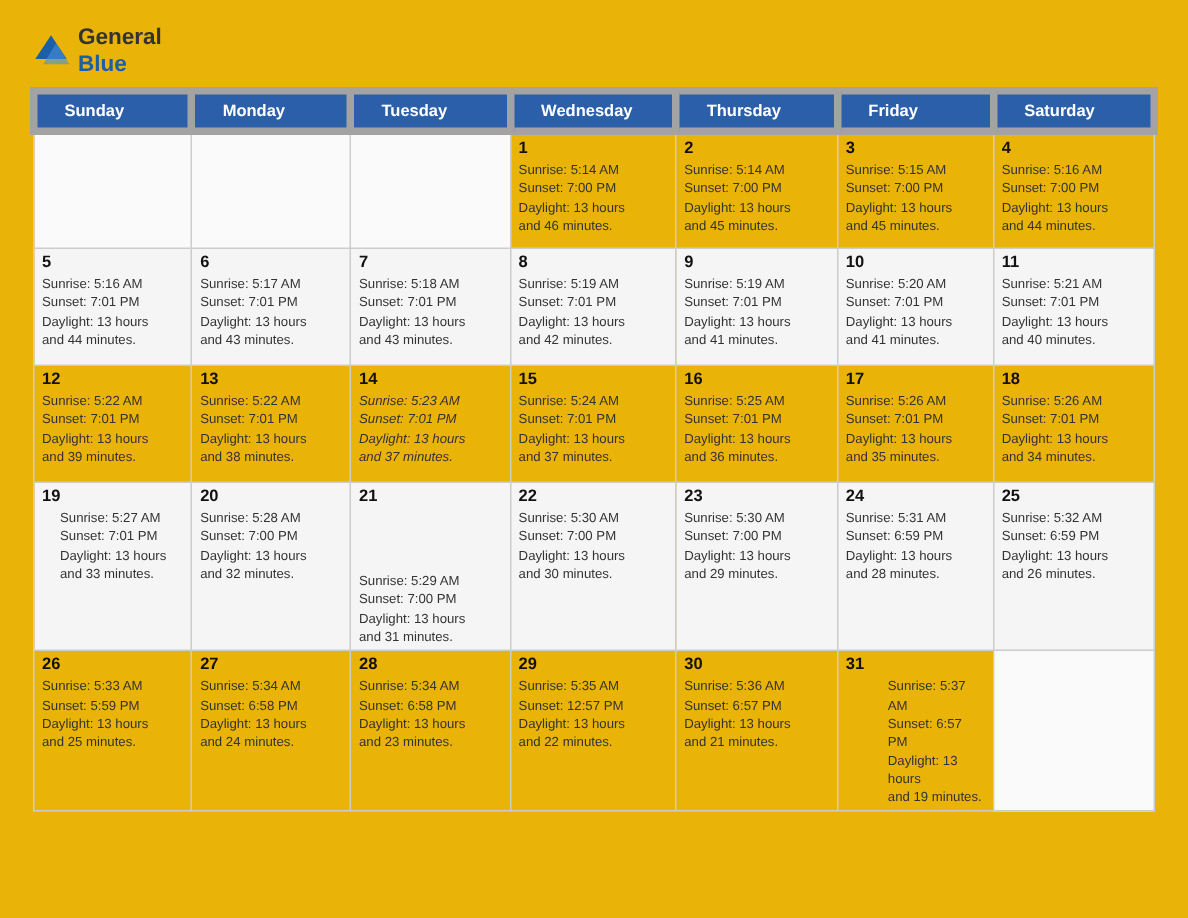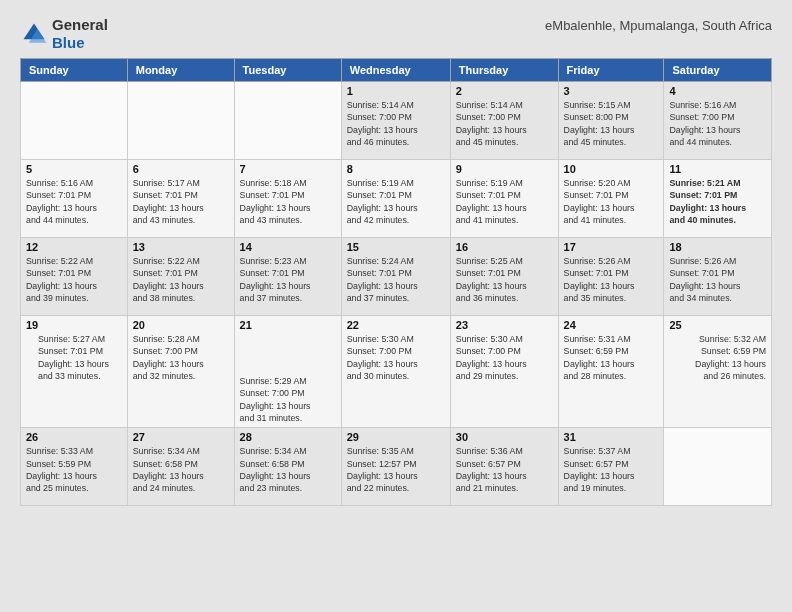--- a/index.html
+++ b/index.html
@@ -7,21 +7,21 @@
       font-family: Arial, sans-serif;
       background: #fff;
       width: 792px;
       height: 612px;
       overflow: hidden;
     }
     .page {
       width: 792px;
       height: 612px;
       padding: 16px 20px 10px 20px;
-      background: #e5e5e5;
+      background: #eab308;
     }
     .header {
       display: flex;
       align-items: flex-start;
       justify-content: space-between;
       margin-bottom: 6px;
     }
     .logo {
       display: flex;
       align-items: center;
@@ -54,24 +54,24 @@
     }
     .calendar-table {
       width: 100%;
       border-collapse: collapse;
       font-size: 9.5px;
     }
     .calendar-table th {
       background: #2b5faa;
       color: #fff;
       text-align: left;
-      padding: 5px 8px;
+      padding: 5px 18px;
       font-size: 11px;
       font-weight: bold;
-      border: 1px solid #a3a3a3;
+      border: 5px solid #a3a3a3;
     }
     .calendar-table td {
       border: 1px solid #ccc;
       vertical-align: top;
       padding: 3px 5px;
       width: 113px;
       min-height: 70px;
       height: 78px;
     }
     .day-num {
@@ -101,21 +101,20 @@
       <svg class="logo-icon" viewBox="0 0 32 32">
         <polygon points="16,4 28,22 4,22" fill="#1a5fa8"></polygon>
         <polygon points="20,10 30,26 10,26" fill="#4a90d9" opacity="0.6"></polygon>
       </svg>
       <div class="logo-text">
         <span class="logo-general">General</span><br>
         <span class="logo-blue">Blue</span>
       </div>
     </div>
     <div class="title-block">
-      <div class="calendar-subtitle">eMbalenhle, Mpumalanga, South Africa</div>
     </div>
   </div>
 
   <table class="calendar-table">
     <thead>
       <tr>
         <th>Sunday</th>
         <th>Monday</th>
         <th>Tuesday</th>
         <th>Wednesday</th>
@@ -139,21 +138,21 @@
           <td>
             <div class="day-num">2</div>
             <div class="day-info" style="white-space: pre-line;">Sunrise: 5:14 AM
 Sunset: 7:00 PM
 Daylight: 13 hours
 and 45 minutes.</div>
           </td>
           <td>
             <div class="day-num">3</div>
             <div class="day-info" style="white-space: pre-line;">Sunrise: 5:15 AM
-Sunset: 8:00 PM
+Sunset: 7:00 PM
 Daylight: 13 hours
 and 45 minutes.</div>
           </td>
           <td>
             <div class="day-num">4</div>
             <div class="day-info" style="white-space: pre-line;">Sunrise: 5:16 AM
 Sunset: 7:00 PM
 Daylight: 13 hours
 and 44 minutes.</div>
           </td>
@@ -196,21 +195,21 @@
           </td>
           <td>
             <div class="day-num">10</div>
             <div class="day-info" style="white-space: pre-line;">Sunrise: 5:20 AM
 Sunset: 7:01 PM
 Daylight: 13 hours
 and 41 minutes.</div>
           </td>
           <td>
             <div class="day-num">11</div>
-            <div class="day-info" style="white-space: pre-line; font-weight: bold;">Sunrise: 5:21 AM
+            <div class="day-info" style="white-space: pre-line;">Sunrise: 5:21 AM
 Sunset: 7:01 PM
 Daylight: 13 hours
 and 40 minutes.</div>
           </td>
         </tr>
         <tr>
           <td>
             <div class="day-num">12</div>
             <div class="day-info" style="white-space: pre-line;">Sunrise: 5:22 AM
 Sunset: 7:01 PM
@@ -219,21 +218,21 @@
           </td>
           <td>
             <div class="day-num">13</div>
             <div class="day-info" style="white-space: pre-line;">Sunrise: 5:22 AM
 Sunset: 7:01 PM
 Daylight: 13 hours
 and 38 minutes.</div>
           </td>
           <td>
             <div class="day-num">14</div>
-            <div class="day-info" style="white-space: pre-line;">Sunrise: 5:23 AM
+            <div class="day-info" style="white-space: pre-line; font-style: italic;">Sunrise: 5:23 AM
 Sunset: 7:01 PM
 Daylight: 13 hours
 and 37 minutes.</div>
           </td>
           <td>
             <div class="day-num">15</div>
             <div class="day-info" style="white-space: pre-line;">Sunrise: 5:24 AM
 Sunset: 7:01 PM
 Daylight: 13 hours
 and 37 minutes.</div>
@@ -298,21 +297,21 @@
           </td>
           <td>
             <div class="day-num">24</div>
             <div class="day-info" style="white-space: pre-line;">Sunrise: 5:31 AM
 Sunset: 6:59 PM
 Daylight: 13 hours
 and 28 minutes.</div>
           </td>
           <td>
             <div class="day-num">25</div>
-            <div class="day-info" style="white-space: pre-line; text-align: right;">Sunrise: 5:32 AM
+            <div class="day-info" style="white-space: pre-line;">Sunrise: 5:32 AM
 Sunset: 6:59 PM
 Daylight: 13 hours
 and 26 minutes.</div>
           </td>
         </tr>
         <tr>
           <td>
             <div class="day-num">26</div>
             <div class="day-info" style="white-space: pre-line;">Sunrise: 5:33 AM
 Sunset: 5:59 PM
@@ -342,21 +341,21 @@
           </td>
           <td>
             <div class="day-num">30</div>
             <div class="day-info" style="white-space: pre-line;">Sunrise: 5:36 AM
 Sunset: 6:57 PM
 Daylight: 13 hours
 and 21 minutes.</div>
           </td>
           <td>
             <div class="day-num">31</div>
-            <div class="day-info" style="white-space: pre-line;">Sunrise: 5:37 AM
+            <div class="day-info" style="white-space: pre-line; margin-left: 28px;">Sunrise: 5:37 AM
 Sunset: 6:57 PM
 Daylight: 13 hours
 and 19 minutes.</div>
           </td>
           <td class="empty-cell"></td>
         </tr>
       </tbody>
   </table>
 </div>
 

